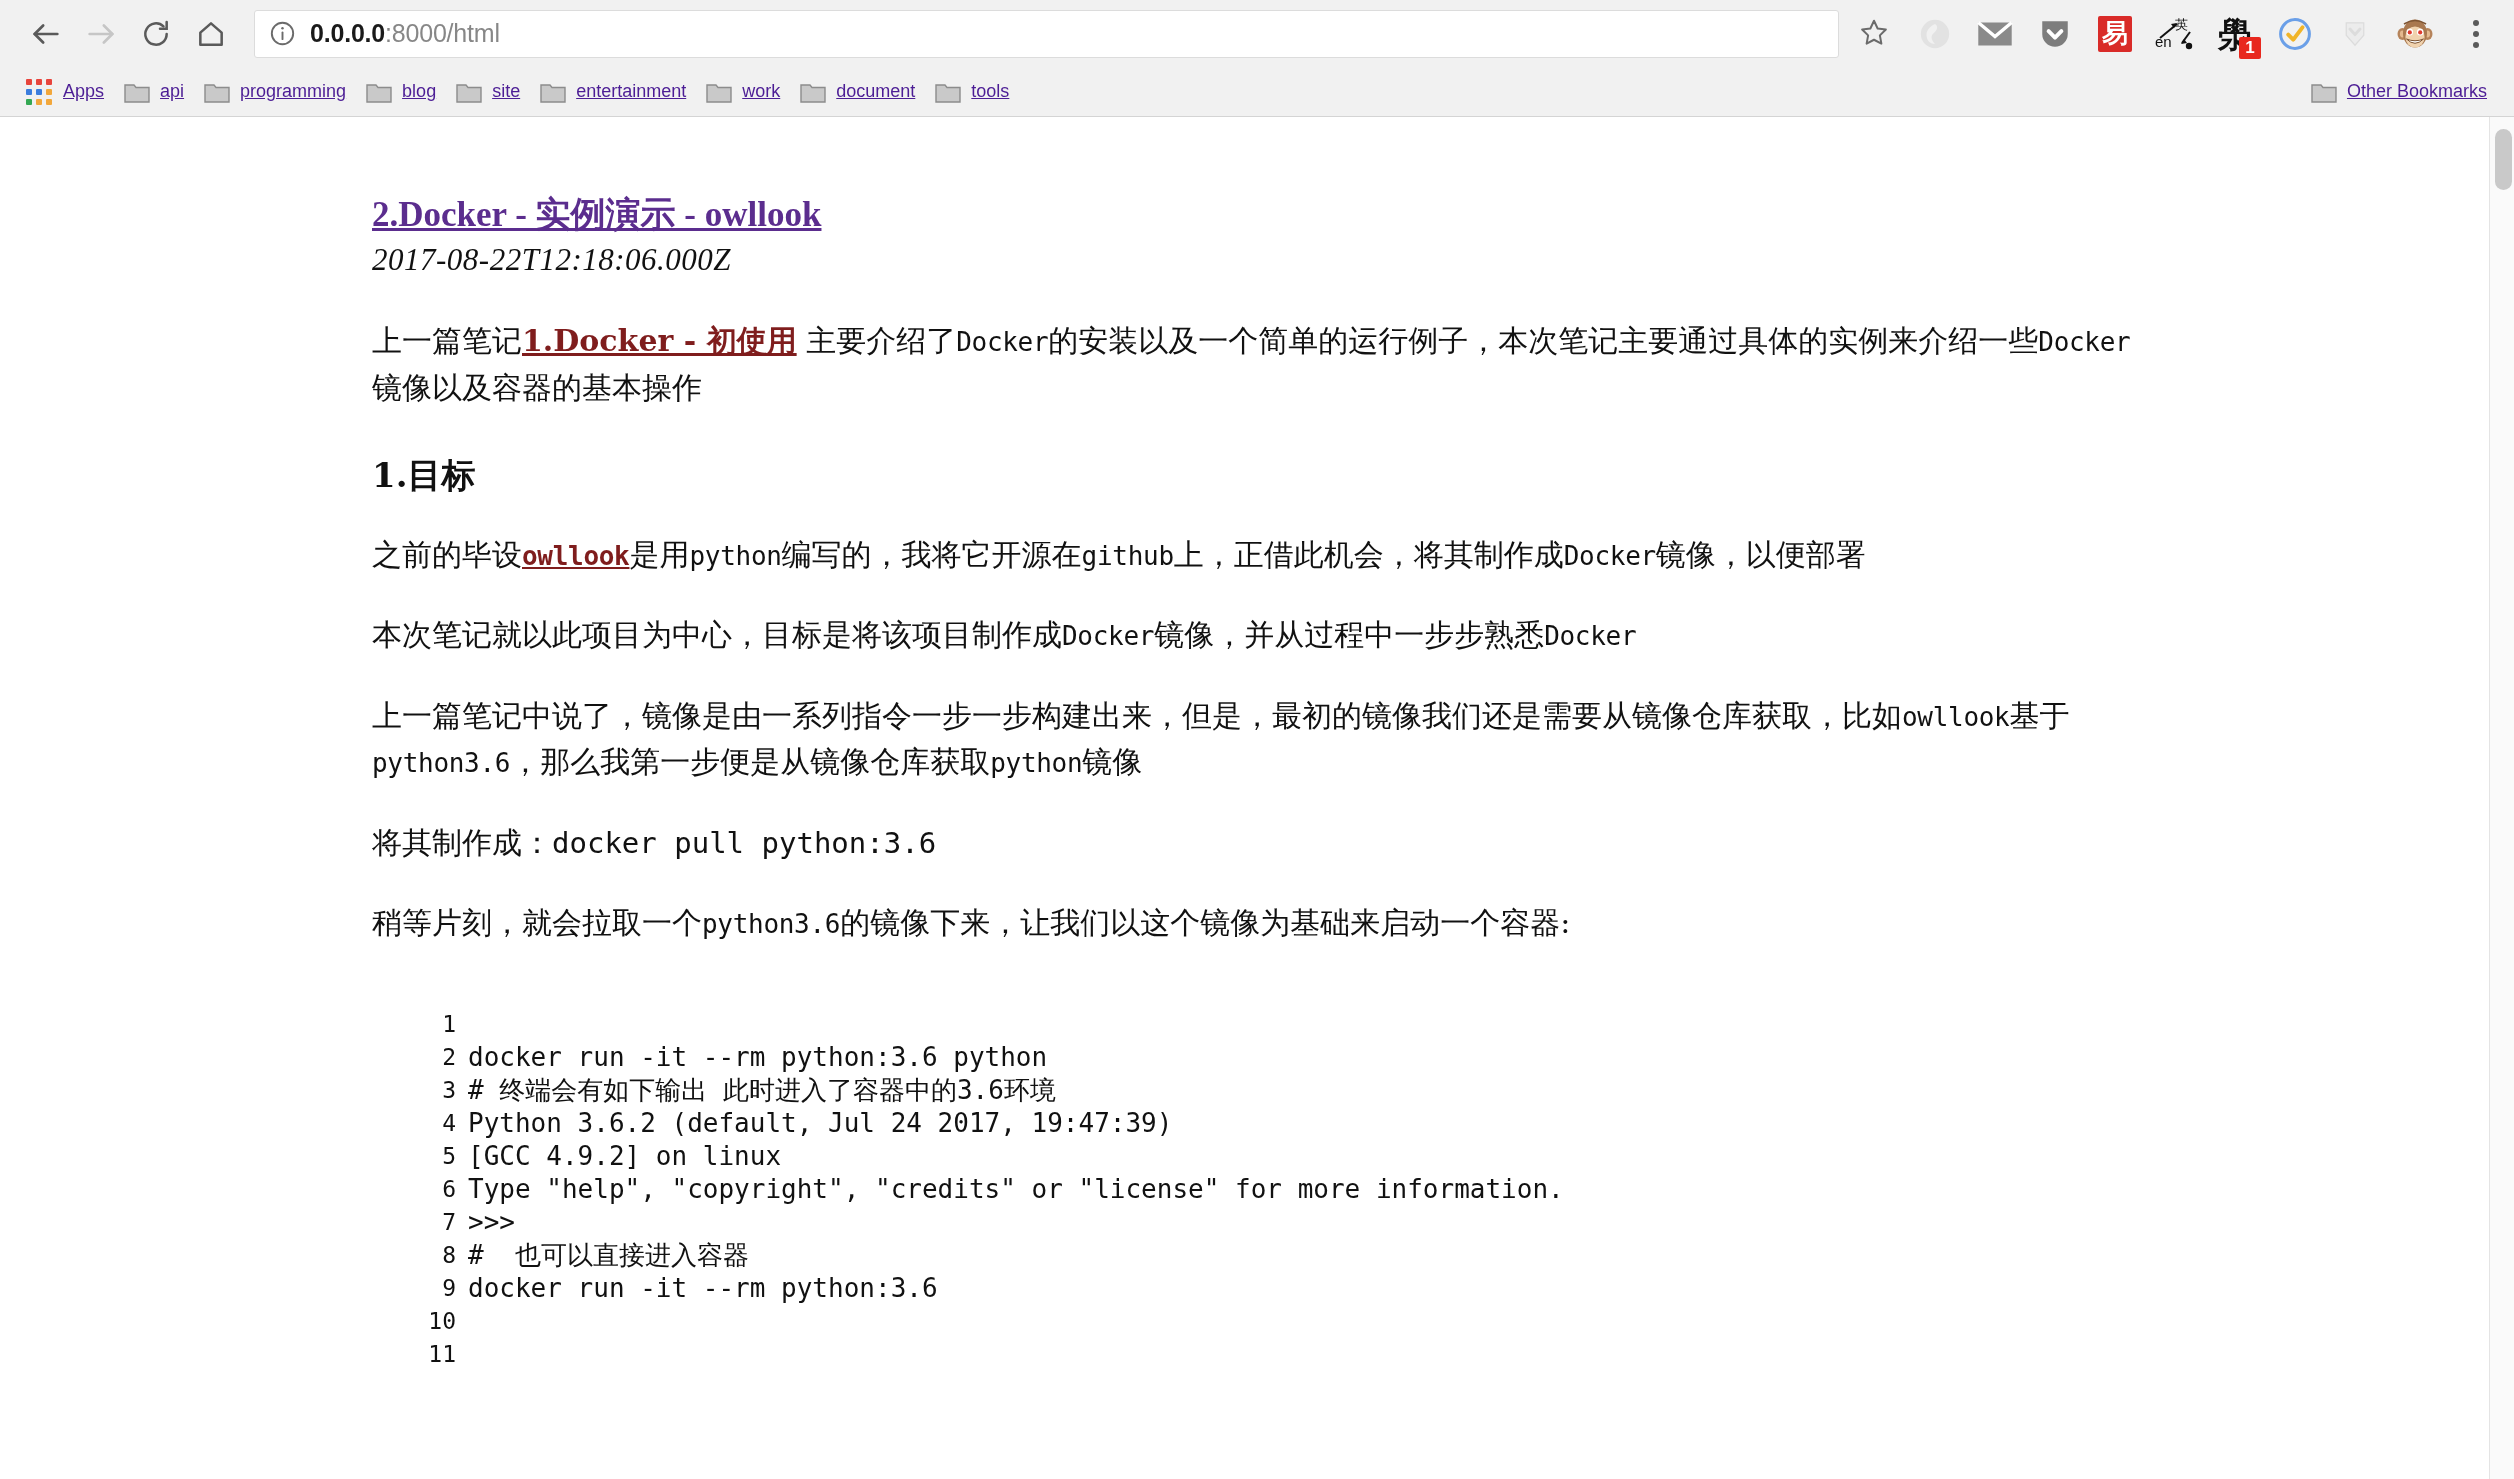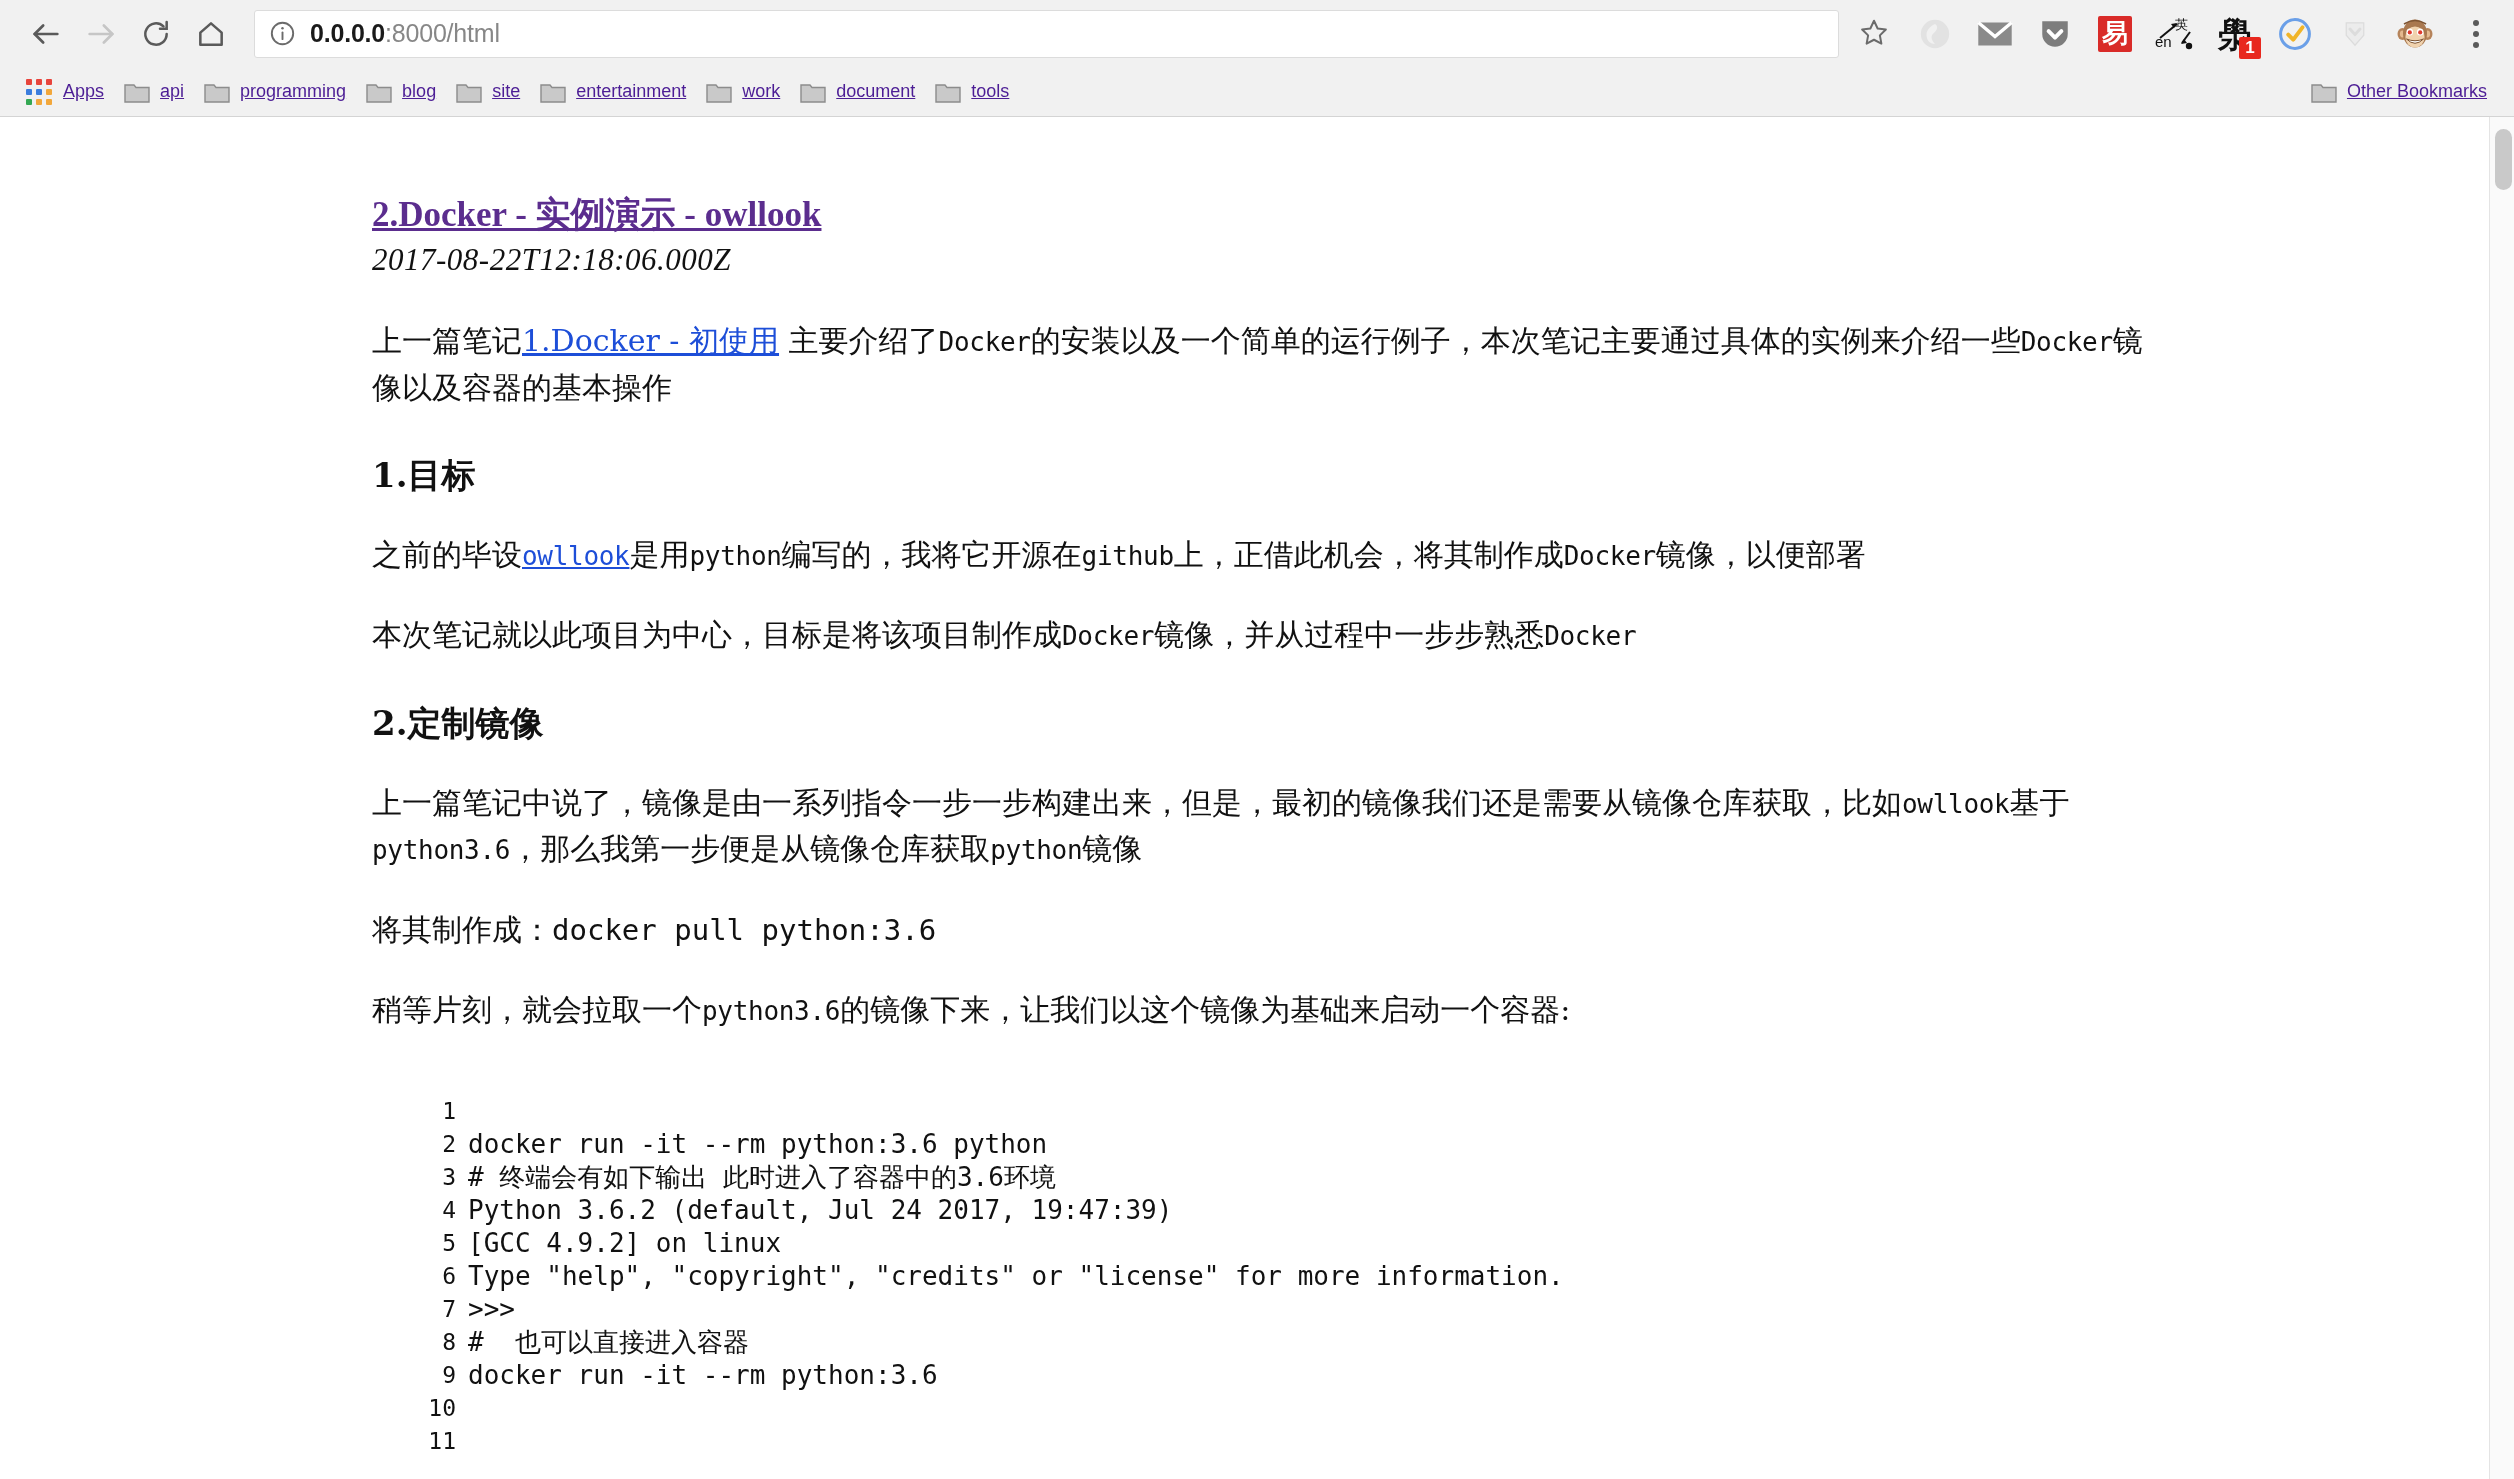--- a/index.html
+++ b/index.html
@@ -225,22 +225,23 @@
     font-family: "DejaVu Sans Mono", "Liberation Mono", monospace;
     font-size: 26px;
     letter-spacing: -0.3px;
   }
   .mono-lg {
     font-family: "DejaVu Sans Mono", "Liberation Mono", monospace;
     font-size: 29px;
     letter-spacing: 0px;
   }
   a.inline-link {
-    color: #1d4ed8;
+    color: #7f1d1d;
     text-decoration: underline;
+    font-weight: bold;
   }
   a.inline-link.mono { font-family: "DejaVu Sans Mono", "Liberation Mono", monospace; font-size: 26px; }
 
   h2.sec {
     font-family: "DejaVu Serif", "Liberation Serif", serif;
     font-size: 34px;
     font-weight: bold;
     color: #111;
     margin: 44px 0 36px 0;
     line-height: 1.2;
@@ -531,21 +532,20 @@
         <div class="post-date">2017-08-22T12:18:06.000Z</div>
 
         <p class="body"><span>上一篇笔记</span><a class="inline-link" href="#">1.Docker - 初使用</a><span> 主要介绍了</span><span class="mono">Docker</span><span>的安装以及一个简单的运行例子，本次笔记主要通过具体的实例来介绍一些</span><span class="mono">Docker</span><span>镜像以及容器的基本操作</span></p>
 
         <h2 class="sec">1.目标</h2>
 
         <p class="body"><span>之前的毕设</span><a class="inline-link mono" href="#">owllook</a><span>是用</span><span class="mono">python</span><span>编写的，我将它开源在</span><span class="mono">github</span><span>上，正借此机会，将其制作成</span><span class="mono">Docker</span><span>镜像，以便部署</span></p>
 
         <p class="body"><span>本次笔记就以此项目为中心，目标是将该项目制作成</span><span class="mono">Docker</span><span>镜像，并从过程中一步步熟悉</span><span class="mono">Docker</span></p>
 
-        <h2 class="sec">2.定制镜像</h2>
 
         <p class="body"><span>上一篇笔记中说了，镜像是由一系列指令一步一步构建出来，但是，最初的镜像我们还是需要从镜像仓库获取，比如</span><span class="mono">owllook</span><span>基于</span><span class="mono">python3.6</span><span>，那么我第一步便是从镜像仓库获取</span><span class="mono">python</span><span>镜像</span></p>
 
         <p class="body"><span>将其制作成：</span><span class="mono-lg">docker pull python:3.6</span></p>
 
         <p class="body"><span>稍等片刻，就会拉取一个</span><span class="mono">python3.6</span><span>的镜像下来，让我们以这个镜像为基础来启动一个容器:</span></p>
 
         <div class="codeblock">
           <div class="gutter">
             <div>1</div>

